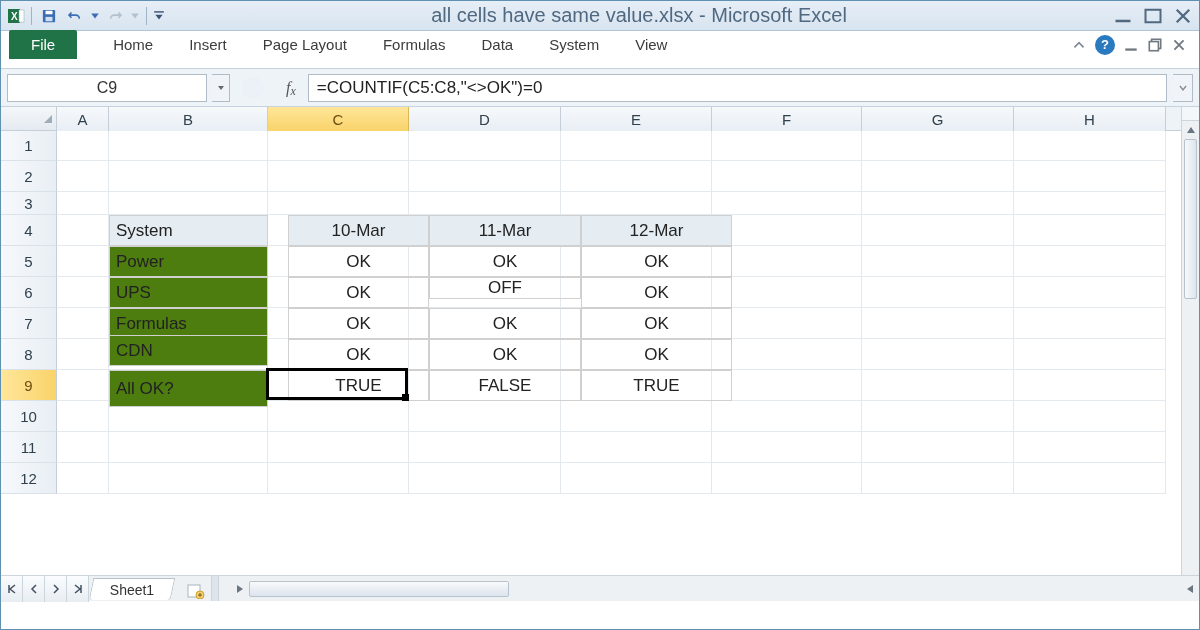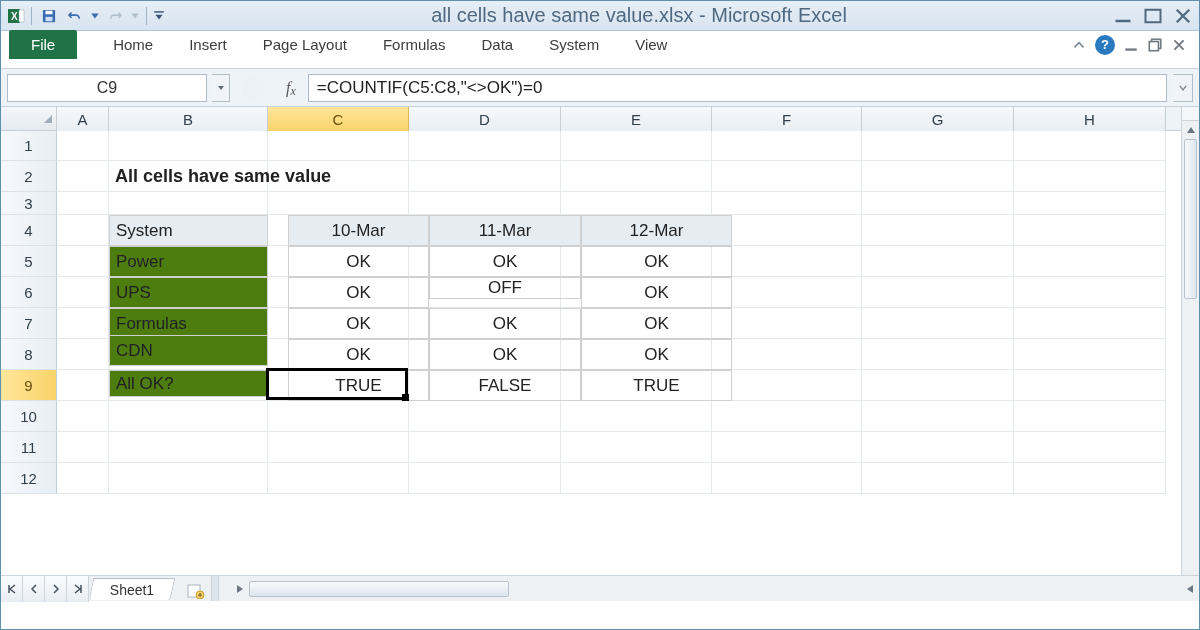--- a/index.html
+++ b/index.html
@@ -250,42 +250,41 @@
       <div class="gridlines-h" style="top: 83px; left: 0px; height: 1px; width: 1109px;"></div>
       <div class="gridlines-h" style="top: 114px; left: 0px; height: 1px; width: 1109px;"></div>
       <div class="gridlines-h" style="top: 145px; left: 0px; height: 1px; width: 1109px;"></div>
       <div class="gridlines-h" style="top: 176px; left: 0px; height: 1px; width: 1109px;"></div>
       <div class="gridlines-h" style="top: 207px; left: 0px; height: 1px; width: 1109px;"></div>
       <div class="gridlines-h" style="top: 238px; left: 0px; height: 1px; width: 1109px;"></div>
       <div class="gridlines-h" style="top: 269px; left: 0px; height: 1px; width: 1109px;"></div>
       <div class="gridlines-h" style="top: 300px; left: 0px; height: 1px; width: 1109px;"></div>
       <div class="gridlines-h" style="top: 331px; left: 0px; height: 1px; width: 1109px;"></div>
       <div class="gridlines-h" style="top: 362px; left: 0px; height: 1px; width: 1109px;"></div>
-      <div class="cell bold" style="left: 52px; top: 30px; width: 500px; height: 31px; font-size: 18px;">All cells have same value</div>
       <div class="cell  tbl-cell tbl-header" style="left: 52px; top: 84px; width: 159px; height: 31px;">System</div>
       <div class="cell center tbl-cell tbl-header" style="left: 211px; top: 84px; width: 141px; height: 31px;">10-Mar</div>
       <div class="cell center tbl-cell tbl-header" style="left: 352px; top: 84px; width: 152px; height: 31px;">11-Mar</div>
       <div class="cell center tbl-cell tbl-header" style="left: 504px; top: 84px; width: 151px; height: 31px;">12-Mar</div>
       <div class="cell tbl-cell tbl-syscol" style="left: 52px; top: 115px; width: 159px; height: 31px;">Power</div>
       <div class="cell tbl-cell center" style="left: 211px; top: 115px; width: 141px; height: 31px;">OK</div>
       <div class="cell tbl-cell center" style="left: 352px; top: 115px; width: 152px; height: 31px;">OK</div>
       <div class="cell tbl-cell center" style="left: 504px; top: 115px; width: 151px; height: 31px;">OK</div>
       <div class="cell tbl-cell tbl-syscol" style="left: 52px; top: 146px; width: 159px; height: 31px;">UPS</div>
       <div class="cell tbl-cell center" style="left: 211px; top: 146px; width: 141px; height: 31px;">OK</div>
       <div class="cell tbl-cell center" style="left: 352px; top: 146px; width: 152px; height: 22px;">OFF</div>
       <div class="cell tbl-cell center" style="left: 504px; top: 146px; width: 151px; height: 31px;">OK</div>
       <div class="cell tbl-cell tbl-syscol" style="left: 52px; top: 177px; width: 159px; height: 31px;">Formulas</div>
       <div class="cell tbl-cell center" style="left: 211px; top: 177px; width: 141px; height: 31px;">OK</div>
       <div class="cell tbl-cell center" style="left: 352px; top: 177px; width: 152px; height: 31px;">OK</div>
       <div class="cell tbl-cell center" style="left: 504px; top: 177px; width: 151px; height: 31px;">OK</div>
       <div class="cell tbl-cell tbl-syscol" style="left: 52px; top: 204px; width: 159px; height: 31px;">CDN</div>
       <div class="cell tbl-cell center" style="left: 211px; top: 208px; width: 141px; height: 31px;">OK</div>
       <div class="cell tbl-cell center" style="left: 352px; top: 208px; width: 152px; height: 31px;">OK</div>
       <div class="cell tbl-cell center" style="left: 504px; top: 208px; width: 151px; height: 31px;">OK</div>
-      <div class="cell tbl-cell tbl-syscol" style="left: 52px; top: 239px; width: 159px; height: 27px;">All OK?</div>
+      <div class="cell tbl-cell tbl-syscol" style="left: 52px; top: 239px; width: 159px; height: 37px;">All OK?</div>
       <div class="cell tbl-cell center" style="left: 211px; top: 239px; width: 141px; height: 31px;">TRUE</div>
       <div class="cell tbl-cell center" style="left: 352px; top: 239px; width: 152px; height: 31px;">FALSE</div>
       <div class="cell tbl-cell center" style="left: 504px; top: 239px; width: 151px; height: 31px;">TRUE</div>
       <div class="active-cell" style="left: 209px; top: 237px; width: 142px; height: 32px;"></div>
     </div>
 
   <div class="vscroll">
     <div class="vsplit"></div>
     <div class="sbtn">
         <svg width="10" height="8" viewBox="0 0 10 8">

